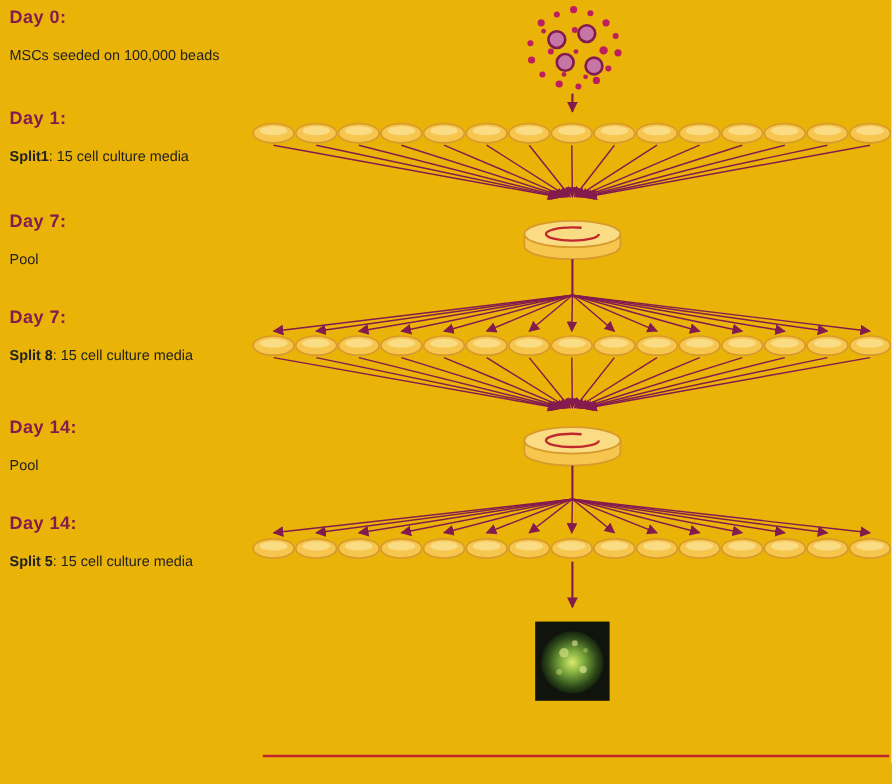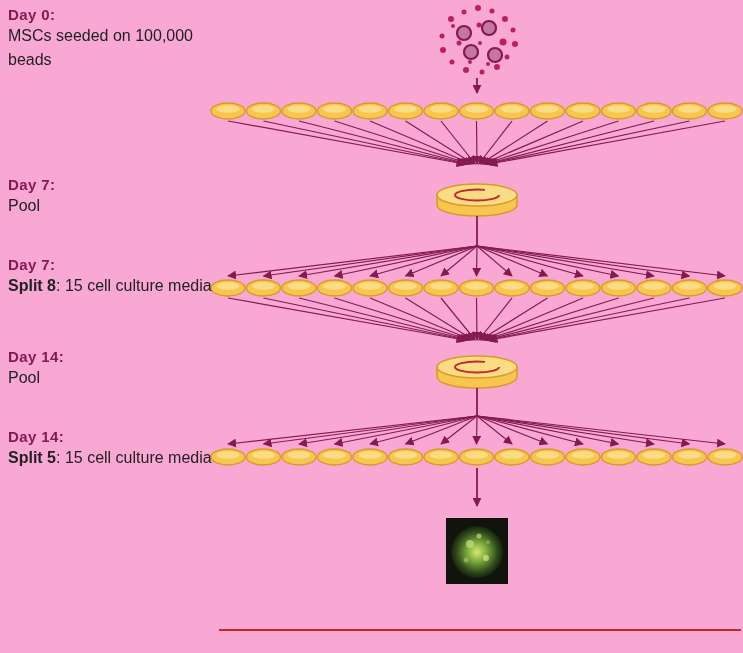--- a/index.html
+++ b/index.html
@@ -1,27 +1,27 @@
 <!DOCTYPE html>
 <html style="--accent: #841b4f; --dish-fill: #f7c64e; --dish-stroke: #d79a2b; --dish-highlight: #fadc85; --pool-ring: #c1272d; --bottom-line: #c1272d; --bead-dot: #bc1e5e; --bead-cell: #c576a4;"><head>
 <meta charset="utf-8">
 <style>
   html,body { margin:0; padding:0; background:#ffffff; }
   .canvas {
-    position:relative; width:743px; height:653px; background:#f9a8d4;
+    position:relative; width:743px; height:653px; background:#eab308;
     font-family:"Liberation Sans", sans-serif; overflow:hidden;
   }
   .canvas svg { position:absolute; left:0; top:0; }
   .labels { position:absolute; left:0; top:0; width:743px; height:653px; pointer-events:none; }
   .step { position:absolute; left:8px; width:205px; }
   .day {
     color:var(--accent); font-weight:bold; font-size:15px; letter-spacing:.4px;
   }
   .desc {
-    margin-top:1px; font-size:16px; color:#222222; line-height:1.5;
+    margin-top:14px; font-size:12px; color:#222222; line-height:1.5;
   }
   .desc .b { font-weight:bold; }
   .step--wrap .desc { width:180px; }
 
   .bead-dot   { fill:var(--bead-dot); }
   .bead-cell  { fill:var(--bead-cell); stroke:var(--accent); stroke-width:2.2; }
   .arrowhead  { fill:var(--accent); }
   .flow-arrow { stroke:var(--accent); stroke-width:1.8; fill:none; }
   .fanline    { stroke:var(--accent); stroke-width:1.2; fill:none; }
   .dish       { fill:var(--dish-fill); stroke:var(--dish-stroke); stroke-width:1.4; }
@@ -275,20 +275,24 @@
     <line class="divider" x1="219" y1="630" x2="741" y2="630"></line>
   </svg>
 
   <div class="labels">
 
     <div class="step" style="top:6px">
       <div class="day">Day 0:</div>
       <div class="desc"><span class="b"></span><span>MSCs seeded on 100,000 beads</span></div>
     </div>
 
+    <div class="step" style="top:90px">
+      <div class="day">Day 1:</div>
+      <div class="desc"><span class="b">Split1</span><span>: 15 cell culture media</span></div>
+    </div>
 
     <div class="step" style="top:176px">
       <div class="day">Day 7:</div>
       <div class="desc"><span class="b"></span><span>Pool</span></div>
     </div>
 
     <div class="step" style="top:256px">
       <div class="day">Day 7:</div>
       <div class="desc"><span class="b">Split 8</span><span>: 15 cell culture media</span></div>
     </div>

